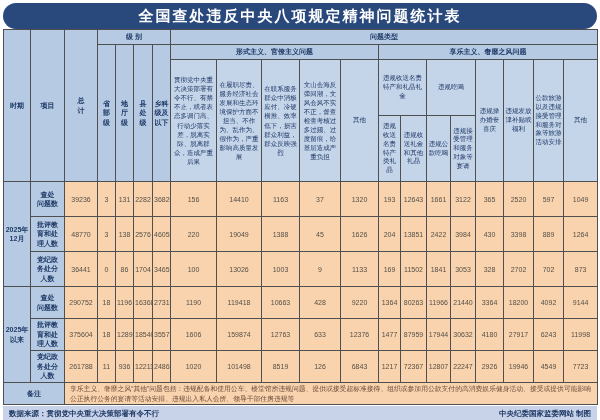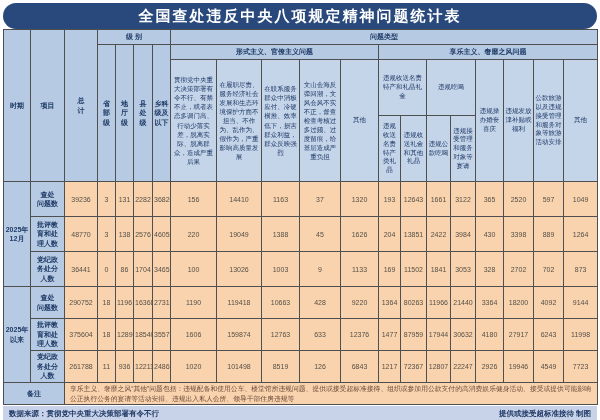--- a/index.html
+++ b/index.html
@@ -249,15 +249,15 @@
       </tr>
       <tr class="rk">
         <td colspan="2" class="lbl">备注</td>
         <td colspan="18" class="remark">享乐主义、奢靡之风“其他”问题包括：违规配备和使用公车、楼堂馆所违规问题、提供或接受超标准接待、组织或参加用公款支付的高消费娱乐健身活动、接受或提供可能影响公正执行公务的宴请等活动安排、违规出入私人会所、领导干部住房违规等</td>
       </tr>
     </tbody>
   </table>
 
   <div class="footer">
     <span>数据来源：贯彻党中央重大决策部署有令不行</span>
-    <span>提供或接受超标准接待 制图</span>
+    <span>中央纪委国家监委网站 制图</span>
   </div>
 </div>
 
 </body></html>

